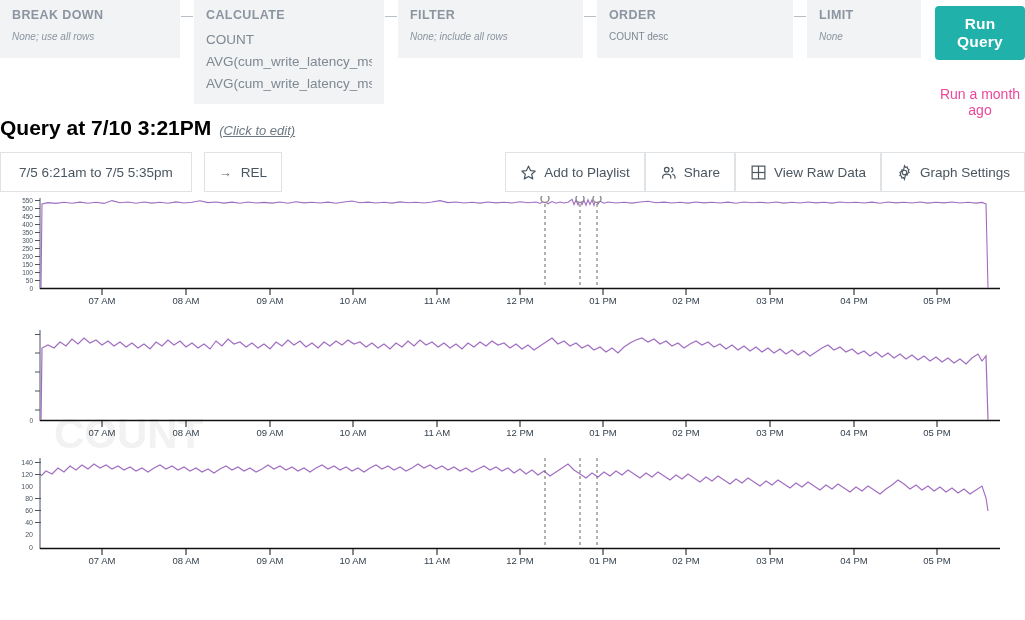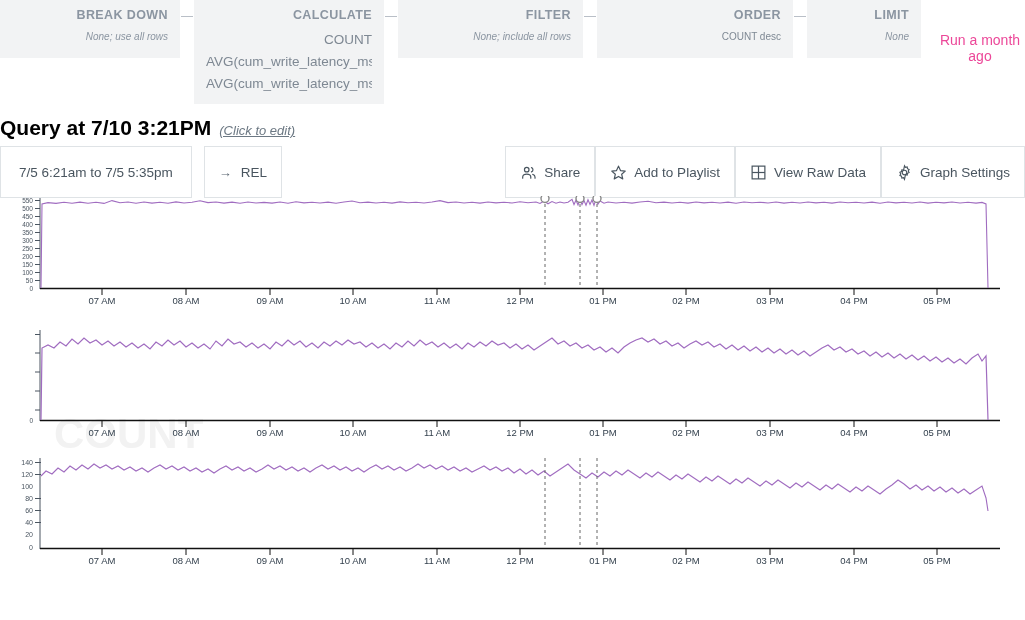--- a/index.html
+++ b/index.html
@@ -3,21 +3,21 @@
 <meta charset="utf-8">
 <style>
   html,body{margin:0;padding:0;}
   body{
     width:1025px;height:620px;background:#ffffff;
     font-family:"Liberation Sans",sans-serif;
     color:#3c4858;overflow:hidden;
   }
   
   .builder{display:flex;align-items:flex-start;padding:0;height:110px;}
-  .panel-wrap{display:flex;align-items:flex-start;text-align:right;}
+  .panel-wrap{display:flex;align-items:flex-start;}
   .sep{width:14px;flex:0 0 14px;height:58px;position:relative;}
   .sep::after{
     content:"";position:absolute;top:16px;left:1px;width:12px;height:1px;background:#b9bfc7;
   }
   .panel{background:#f2f3f4;padding:8px 12px 10px 12px;box-sizing:border-box;}
   .panel .ptitle{
     font-size:12.5px;letter-spacing:.4px;color:#8b95a1;font-weight:600;
     margin-bottom:7px;
   }
   .panel .pval{font-size:10px;color:#8b95a1;font-style:italic;line-height:1.62;}
@@ -35,21 +35,21 @@
     font-family:"Liberation Sans",sans-serif;letter-spacing:.2px;
   }
   .run-sub{font-size:14px;color:#ec4899;text-align:center;margin-top:26px;}
   
   .titlerow{padding:6px 0 0 0;display:flex;align-items:baseline;}
   .qtitle{font-size:21px;font-weight:bold;color:#000000;}
   .qedit{font-size:13px;font-style:italic;color:#6c7883;margin-left:8px;text-decoration:underline;}
   
   .toolbar{display:flex;align-items:center;margin-top:14px;height:36px;}
   .tbtn{
-    border:1px solid #dfe3e6;background:#fff;height:52px;box-sizing:border-box;
+    border:1px solid #dfe3e6;background:#fff;height:40px;box-sizing:border-box;
     display:flex;align-items:center;gap:7px;padding:0 14px;font-size:13.5px;color:#49555f;
     cursor:pointer;
   }
   .tbtn.range{padding:0 18px;}
   .spacer{flex:1;}
   .tbtn svg{display:block;}
   .relarrow{font-size:13px;color:#5a6671;margin-right:2px;}
   
   .chart{position:relative;}
   .chart svg{display:block;}
@@ -98,59 +98,60 @@
   </div>
 
   <div class="panel-wrap">
     <div class="panel" id="panel-limit">
       <div class="ptitle">LIMIT</div>
       <div class="pval">None</div>
     </div>
   </div>
 
   <div class="runcol">
+    <button class="run-btn">Run Query</button>
     <div class="run-sub">Run a month ago</div>
   </div>
 </div>
 
 <div class="titlerow">
   <div class="qtitle">Query at 7/10 3:21PM</div>
   <div class="qedit">(Click to edit)</div>
 </div>
 
 <div class="toolbar">
   <div class="tbtn range">
     <span>7/5 6:21am to 7/5 5:35pm</span>
   </div>
   <div class="tbtn" style="margin-left:12px;">
     <span class="relarrow">→</span>
     <span>REL</span>
   </div>
 
   <div class="spacer"></div>
+
+  <div class="tbtn">
+    <span>
+      <svg width="17" height="17" viewBox="0 0 24 24" fill="none" stroke="#49555f" stroke-width="1.7" stroke-linejoin="round">
+        <polygon points="12,3 14.8,9.3 21.5,10 16.5,14.5 18,21 12,17.6 6,21 7.5,14.5 2.5,10 9.2,9.3"></polygon>
+      </svg>
+    </span>
+    <span>Add to Playlist</span>
+  </div>
 
   <div class="tbtn">
     <span>
       <svg width="17" height="17" viewBox="0 0 24 24" fill="none" stroke="#49555f" stroke-width="1.7" stroke-linecap="round" stroke-linejoin="round">
         <circle cx="9.5" cy="8" r="3.2"></circle>
         <path d="M3.8 20v-1.6c0-2.6 2.6-4.2 5.7-4.2s5.7 1.6 5.7 4.2V20"></path>
         <path d="M16.2 5.2a3.2 3.2 0 0 1 0 6"></path>
         <path d="M18 14.6c1.9.5 3.2 1.8 3.2 3.8V20"></path>
       </svg>
     </span>
     <span>Share</span>
-  </div>
-
-  <div class="tbtn">
-    <span>
-      <svg width="17" height="17" viewBox="0 0 24 24" fill="none" stroke="#49555f" stroke-width="1.7" stroke-linejoin="round">
-        <polygon points="12,3 14.8,9.3 21.5,10 16.5,14.5 18,21 12,17.6 6,21 7.5,14.5 2.5,10 9.2,9.3"></polygon>
-      </svg>
-    </span>
-    <span>Add to Playlist</span>
   </div>
 
   <div class="tbtn">
     <span>
       <svg width="17" height="17" viewBox="0 0 24 24" fill="none" stroke="#49555f" stroke-width="1.7">
         <rect x="3" y="3" width="18" height="18"></rect>
         <line x1="12" y1="3" x2="12" y2="21"></line>
         <line x1="3" y1="12" x2="21" y2="12"></line>
       </svg>
     </span>

